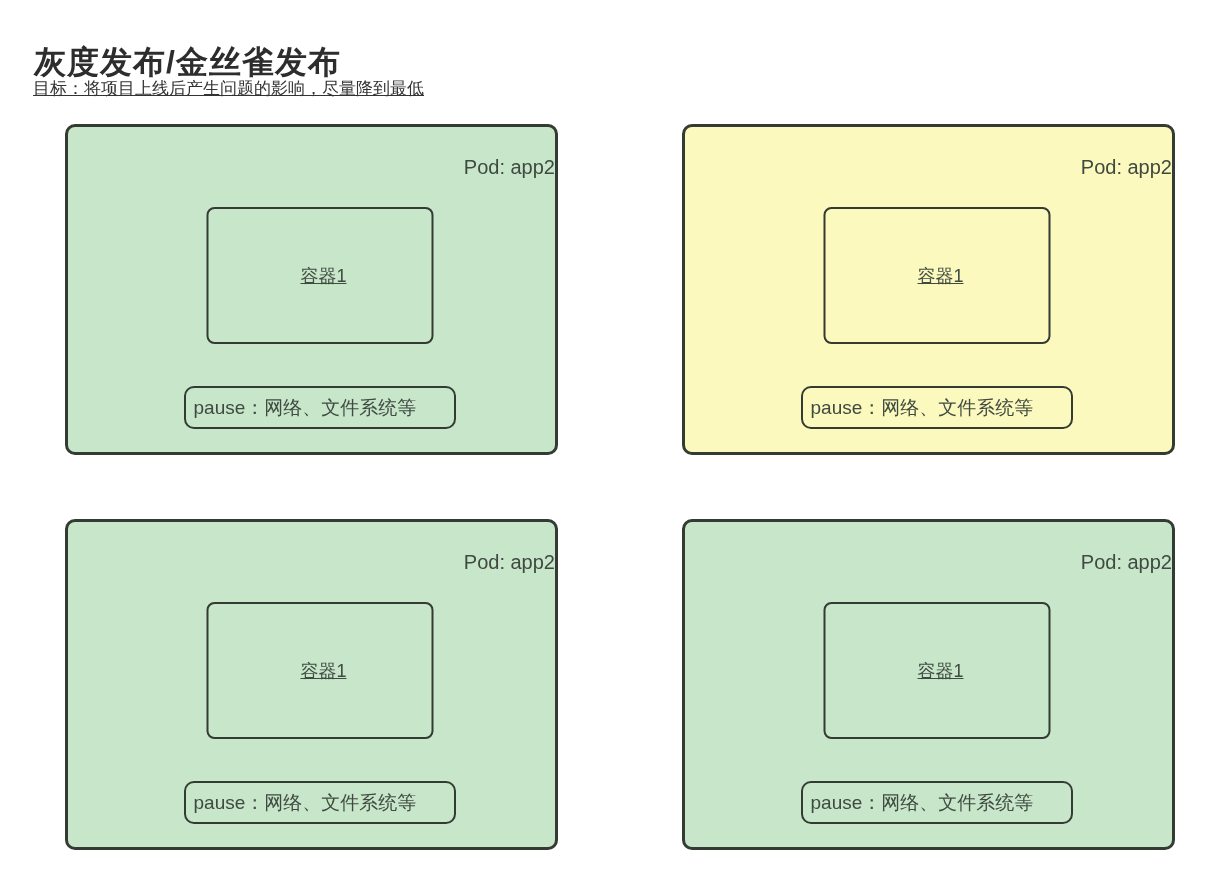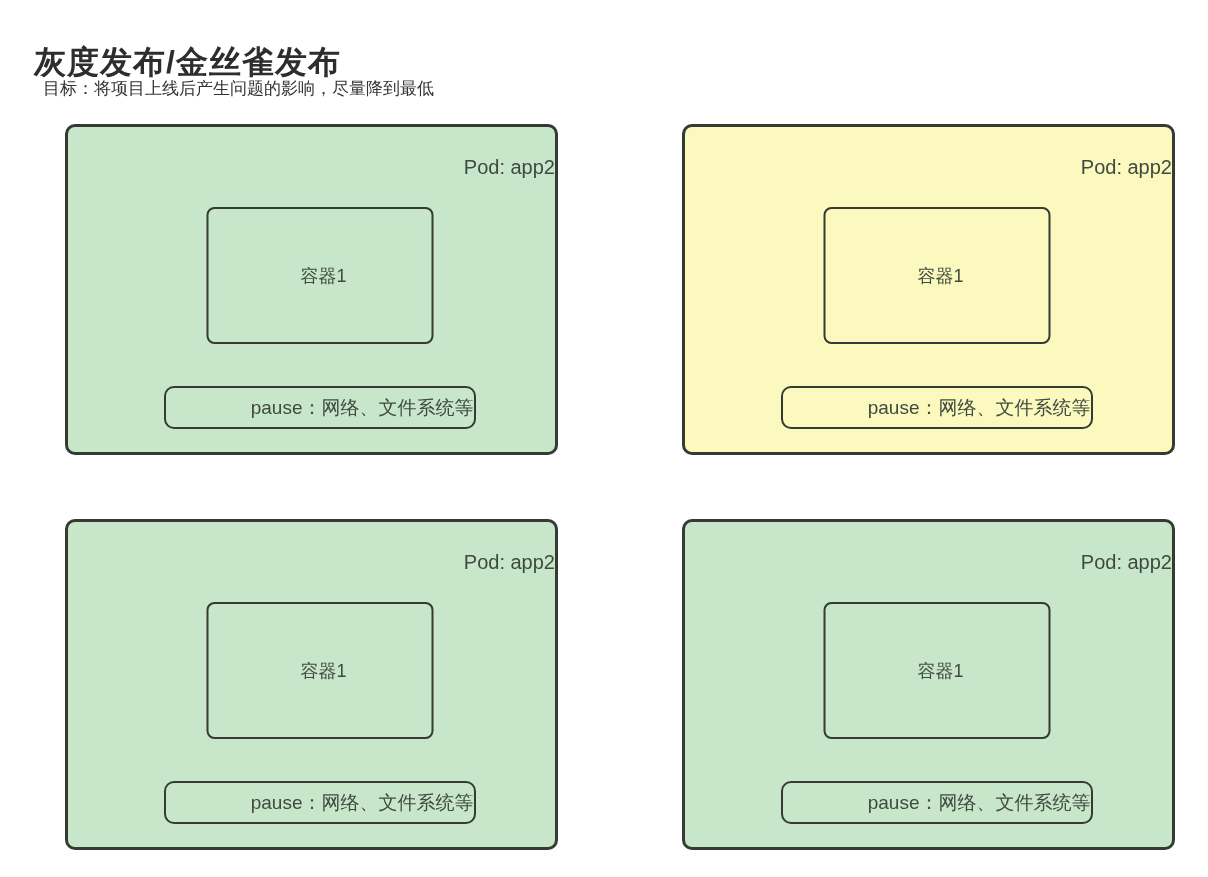--- a/index.html
+++ b/index.html
@@ -15,48 +15,48 @@
     width:1208px;height:877px;position:relative;overflow:hidden;
     background:#ffffff;
     font-family:"Liberation Sans","DejaVu Sans",sans-serif;
   }
   .page-title{
     position:absolute;left:26px;top:20px;
     font-size:32px;font-weight:bold;color:var(--heading-color);
     letter-spacing:1px;
   }
   .page-subtitle{
-    position:absolute;left:35px;top:77px;
-    font-size:17px;color:#333333;
+    position:absolute;left:25px;top:77px;
+    font-size:17px;color:#333333;text-decoration:underline;
   }
   .pod{
     position:absolute;width:493px;height:331px;
     border:3px solid var(--border-color);
     border-radius:10px;
     background:var(--pod-green);
   }
   .pod[data-variant="yellow"]{background:var(--pod-yellow);}
   .pod-title{
     position:absolute;left:0;right:0;top:29px;
     text-align:right;font-size:20px;color:var(--text-color);
   }
   .container-box{
     position:absolute;left:50%;top:80px;transform:translateX(-50%);
     width:227px;height:137px;
     border:2.5px solid var(--border-color);
     border-radius:8px;
     display:flex;align-items:center;justify-content:center;
-    font-size:18px;color:var(--text-color);
+    font-size:18px;color:var(--text-color);text-decoration:underline;
   }
   .pause-box{
     position:absolute;left:50%;top:259px;transform:translateX(-50%);
-    width:312px;height:43px;
+    width:272px;height:43px;
     border:2.5px solid var(--border-color);
     border-radius:10px;
-    display:flex;align-items:center;justify-content:flex-end;
+    display:flex;align-items:center;justify-content:flex-start;
     font-size:19px;color:var(--text-color);
     white-space:nowrap;
   }
   .pod-tl{left:57px;top:124px;}
   .pod-tr{left:674px;top:124px;}
   .pod-bl{left:57px;top:519px;}
   .pod-br{left:674px;top:519px;}
 </style>
 </head>
 <body>

